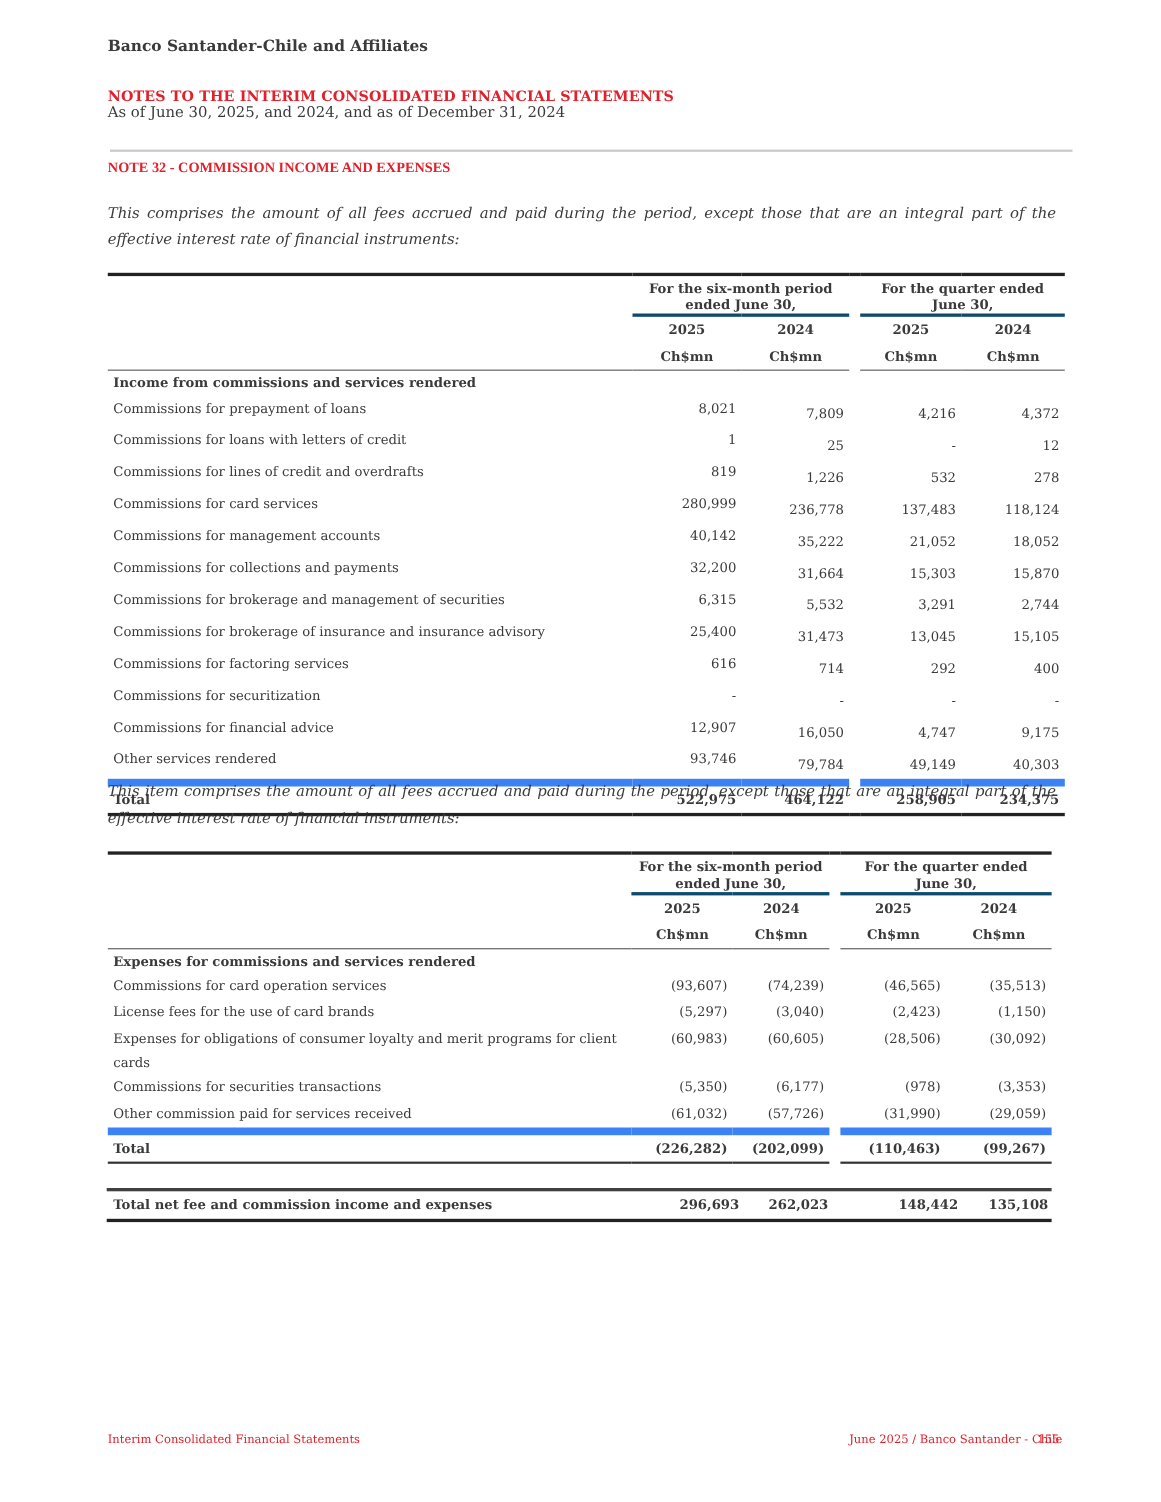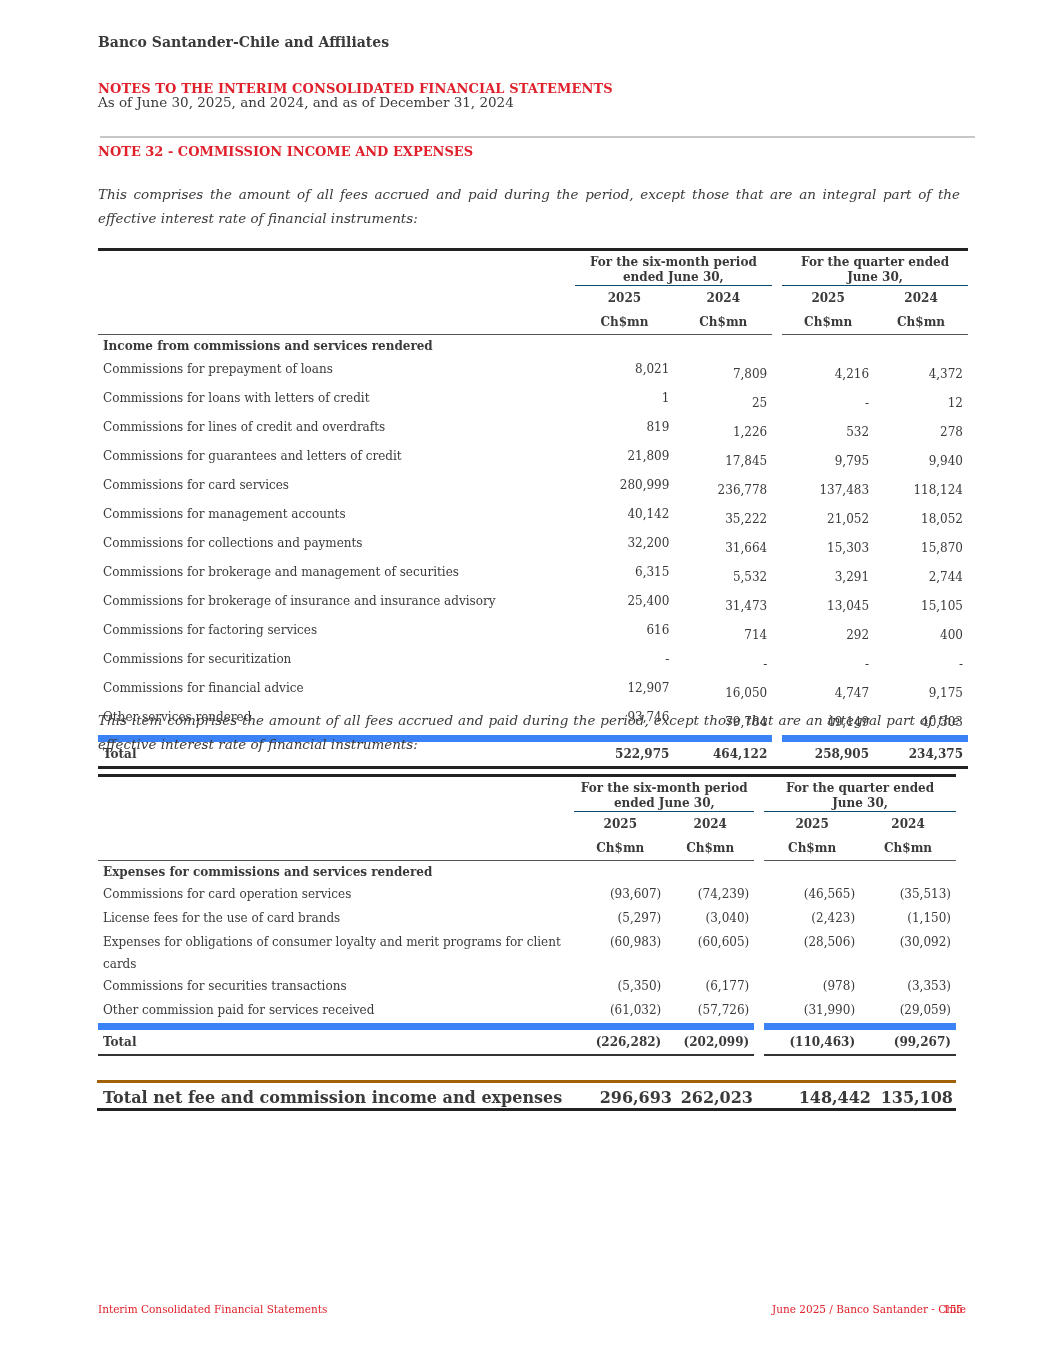--- a/index.html
+++ b/index.html
@@ -2,46 +2,46 @@
 <html><head>
 <meta charset="utf-8">
 <style>
   html, body { margin: 0; padding: 0; background: #ffffff; }
   body { width: 1055px; height: 1365px; position: relative; font-family: "DejaVu Serif", "Liberation Serif", serif; color: #3a3a3a; overflow: hidden; }
   .abs { position: absolute; }
   .company { left: 98px; top: 34px; font-size: 14px; font-weight: bold; color: #3a3a3a; }
   .notes-title { left: 98px; top: 65px; font-size: 13px; font-weight: bold; color: #e0202a; letter-spacing: 0.1px; margin-top: 16px; }
   .asof { left: 98px; top: 94px; font-size: 13.5px; color: #3a3a3a; }
   .sep { left: 100px; top: 136px; width: 875px; height: 2px; background: #c8c8c8; }
-  .note-title { left: 98px; top: 144px; font-size: 13px; font-weight: bold; color: #e0202a; }
+  .note-title { left: 98px; top: 144px; font-size: 13px; font-weight: bold; color: #e0202a; font-family: Liberation Serif, serif; }
   .para { left: 98px; width: 862px; font-size: 13.5px; line-height: 24px; color: #3a3a3a; text-align: justify; font-style: italic; }
   .para1 { top: 182px; }
   .para2 { top: 708px; }
 
   table.fin { position: absolute; left: 98px; border-collapse: collapse; font-size: 12px; color: #3a3a3a; }
   table.fin td { padding: 0 5px; vertical-align: top; }
   .t1 { top: 248px; width: 870px; }
   .t2 { top: 774px; width: 858px; }
   .topline { border-top: 3px solid #222; }
   .hdr-group { text-align: center; font-weight: bold; font-size: 12px; line-height: 15px; padding-top: 4px !important; }
-  .hdr-group.ul { border-bottom: 1px solid #0c4a6e; }
+  .hdr-group.ul { border-bottom: 3px solid #0c4a6e; }
   .hdr-year { text-align: center; font-weight: bold; height: 24px; line-height: 24px; }
   .hdr-unit { text-align: center; font-weight: bold; height: 24px; line-height: 24px; border-bottom: 1px solid #555; }
   .gap { width: 10px; padding: 0 !important; }
   .section-label { font-weight: bold; height: 23px; line-height: 23px; }
   .row td { height: 24px; line-height: 22px; }
   .num { text-align: right; white-space: nowrap; }
   .num.low { padding-top: 5px !important; }
   .total-row td { font-weight: bold; height: 24px; line-height: 24px; }
   .total-top td.bt { border-top: 7px solid #3b82f6; }
   .total-bottom td.bb { border-bottom: 3px solid #222; }
   .total-bottom-thin td.bb { border-bottom: 2px solid #333; }
   .wrap-label { line-height: 15px; text-align: justify; padding-top: 4px !important; padding-bottom: 6px !important; }
 
-  .net { position: absolute; left: 97px; top: 1080px; width: 859px; border-top: 3px solid #a16207; border-bottom: 3px solid #222; height: 25px; font-size: 16px; font-weight: bold; color: #3a3a3a; }
+  .net { position: absolute; left: 97px; top: 1080px; width: 859px; border-top: 3px solid #404040; border-bottom: 3px solid #222; height: 25px; font-size: 12px; font-weight: bold; color: #3a3a3a; }
   .net span { position: absolute; top: 5px; }
 
   .footer-left { left: 98px; top: 1303px; font-size: 10.5px; color: #e0202a; }
   .footer-right { left: 736px; top: 1303px; font-size: 10.5px; color: #e0202a; margin-left: 36px; }
   .footer-page { left: 943px; top: 1303px; font-size: 10.5px; color: #e0202a; }
 </style>
 </head>
 <body>
 
 <div class="abs company">Banco Santander-Chile and Affiliates</div>
@@ -106,28 +106,20 @@
       </tr>
       <tr class="row">
         <td>Commissions for lines of credit and overdrafts</td>
         <td class="num">819</td>
         <td class="num low">1,226</td>
         <td class="gap"></td>
         <td class="num low">532</td>
         <td class="num low">278</td>
       </tr>
       <tr class="row">
-        <td>Commissions for guarantees and letters of credit</td>
-        <td class="num">21,809</td>
-        <td class="num low">17,845</td>
-        <td class="gap"></td>
-        <td class="num low">9,795</td>
-        <td class="num low">9,940</td>
-      </tr>
-      <tr class="row">
         <td>Commissions for card services</td>
         <td class="num">280,999</td>
         <td class="num low">236,778</td>
         <td class="gap"></td>
         <td class="num low">137,483</td>
         <td class="num low">118,124</td>
       </tr>
       <tr class="row">
         <td>Commissions for management accounts</td>
         <td class="num">40,142</td>

